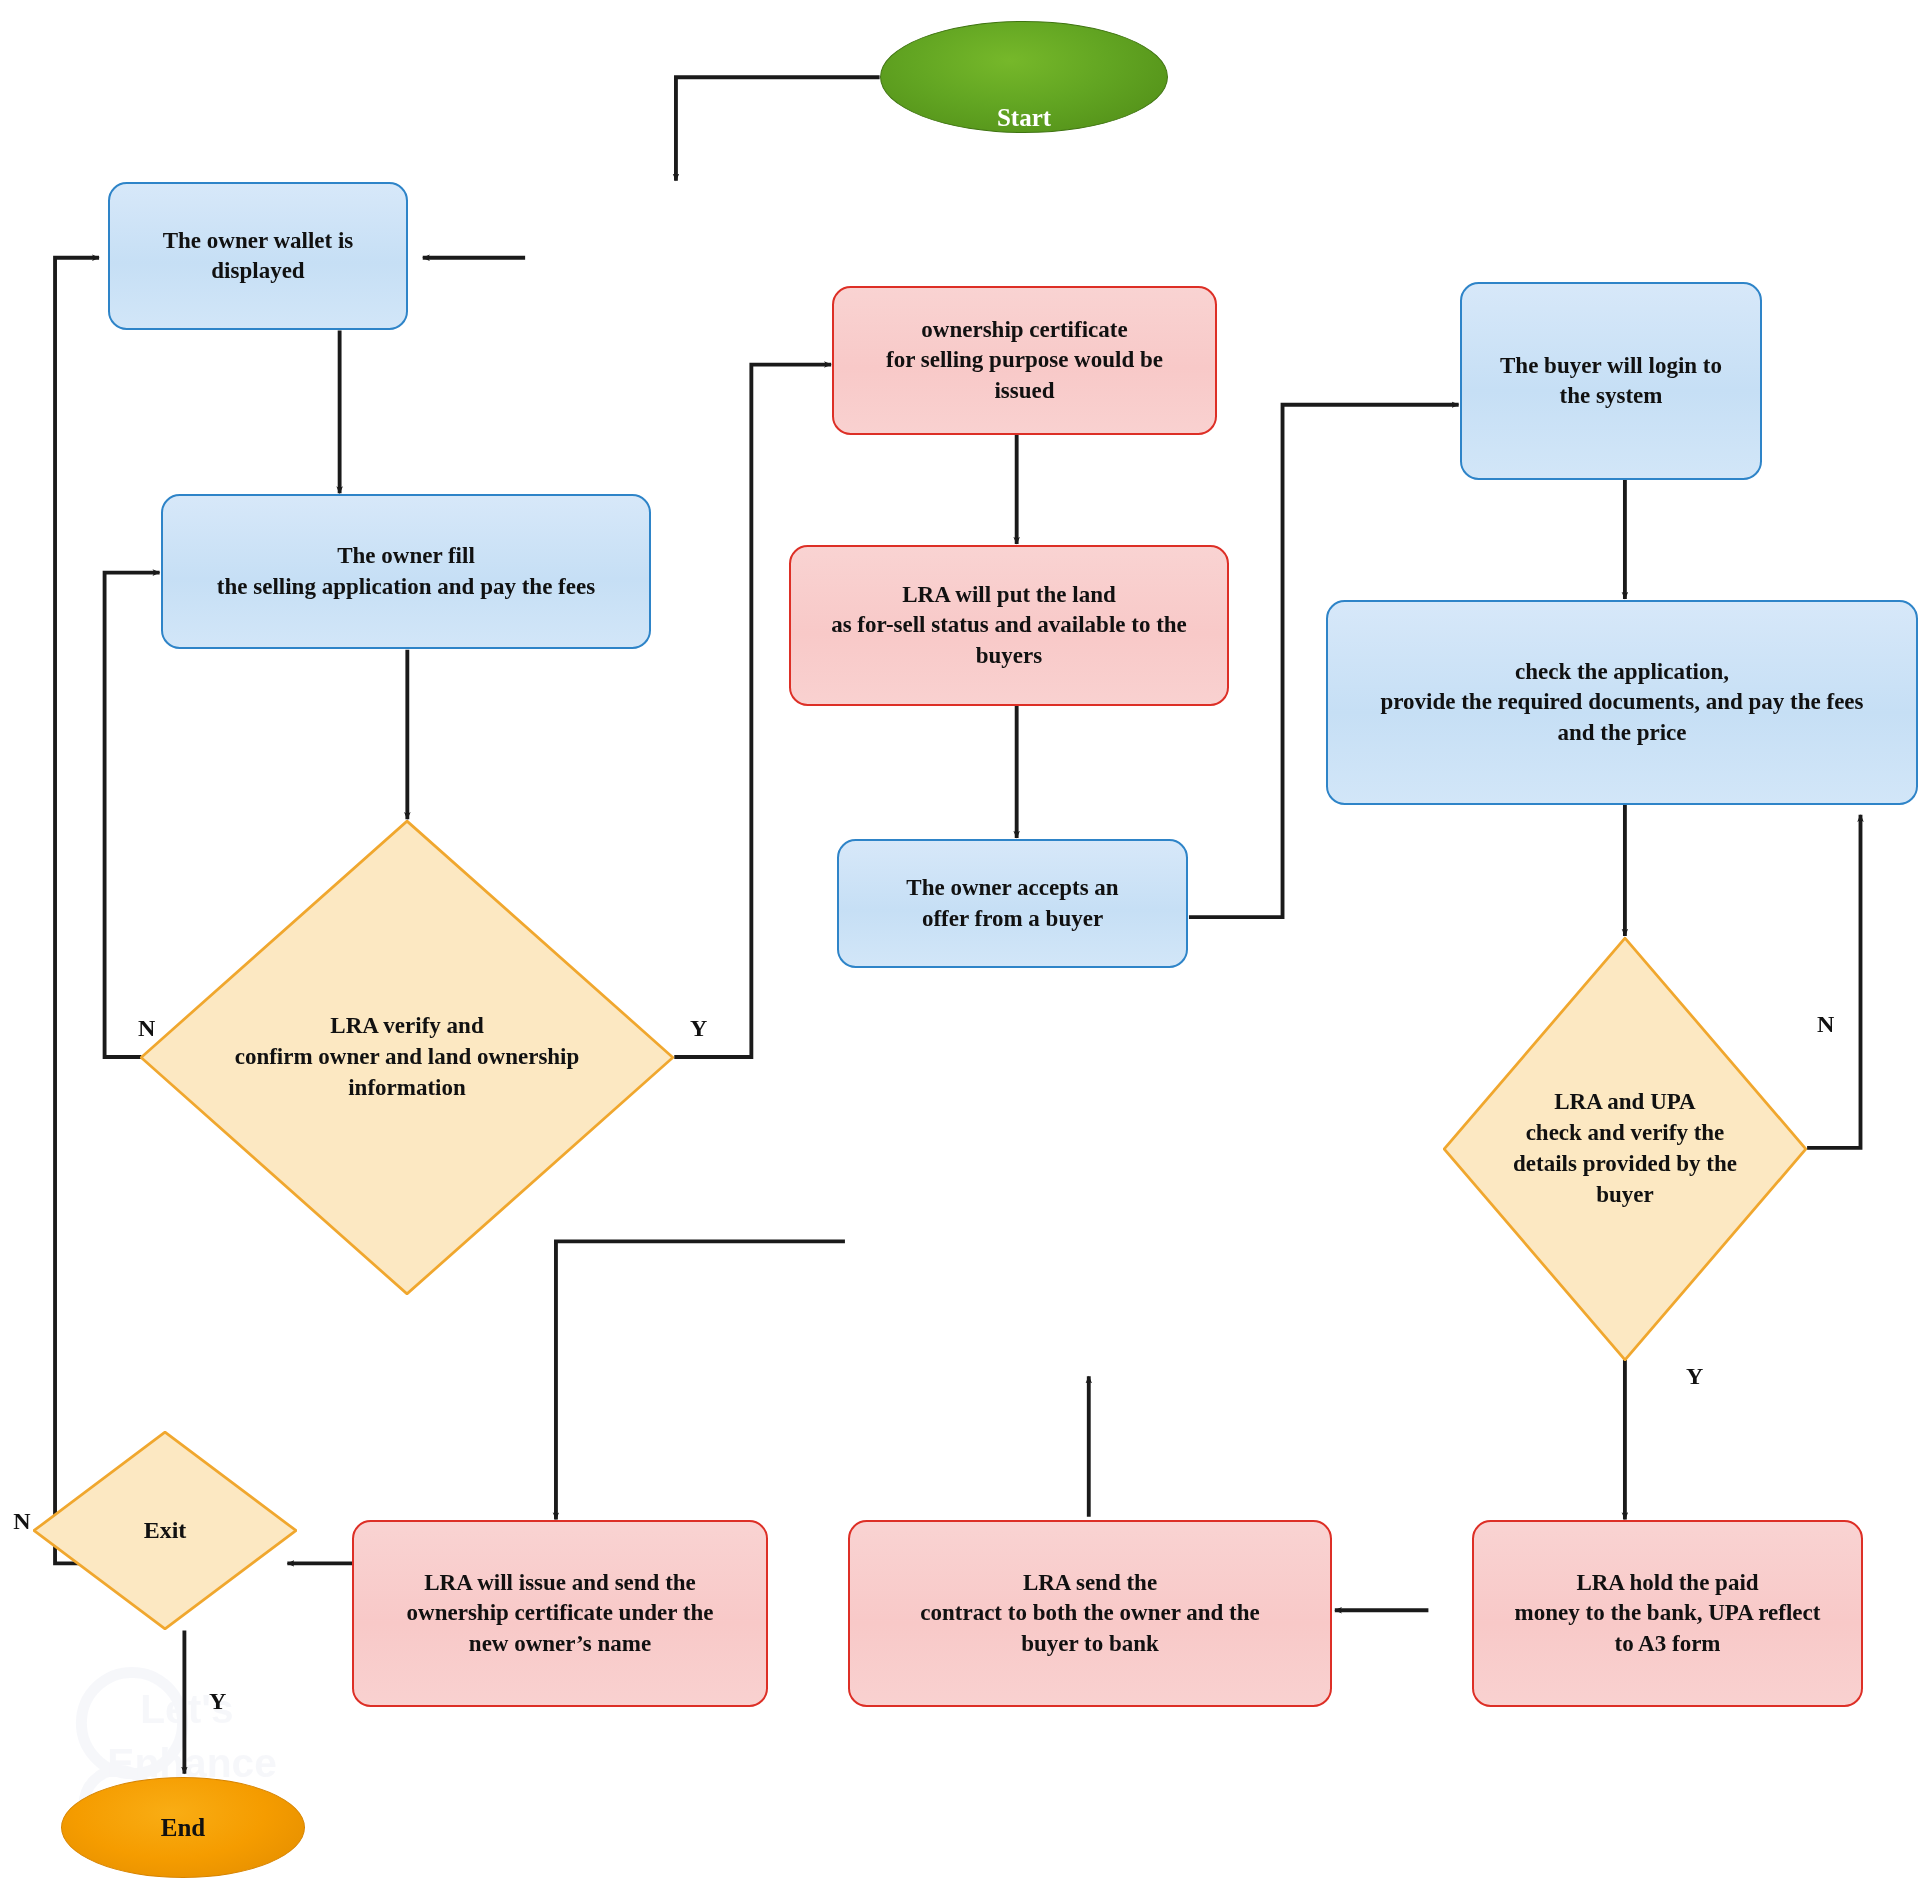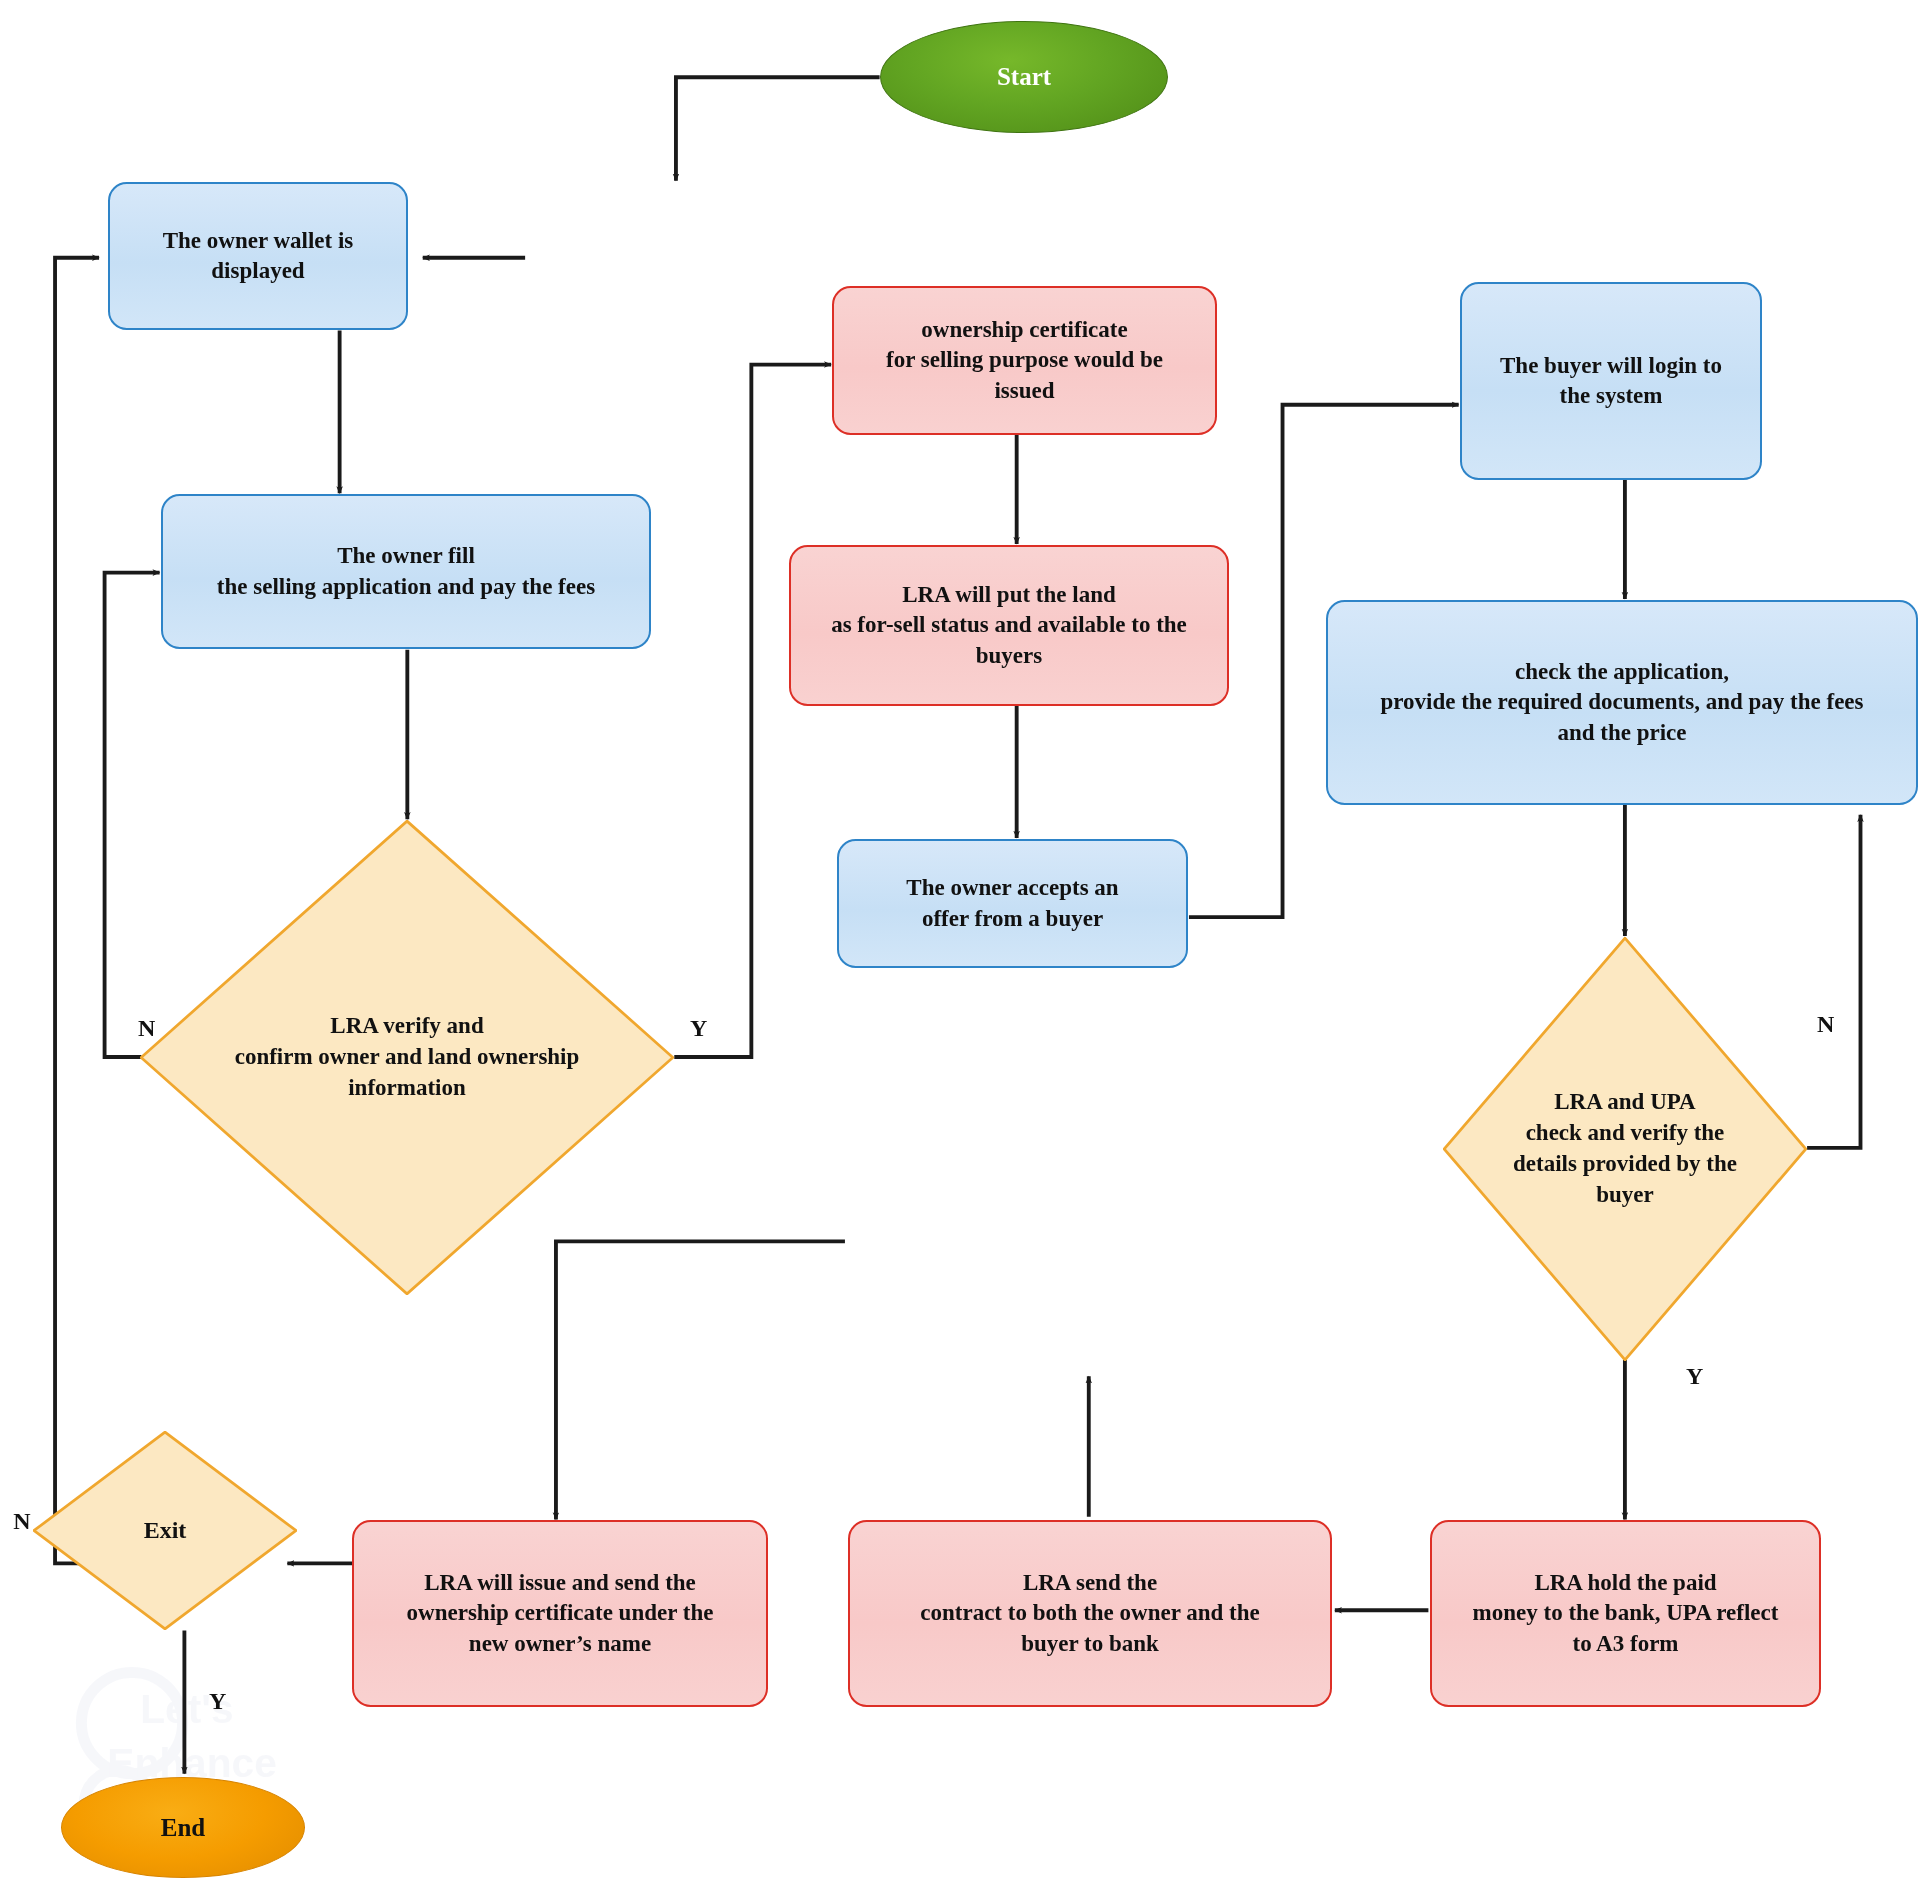--- a/index.html
+++ b/index.html
@@ -80,20 +80,21 @@
     display:flex;
     align-items:center;
     justify-content:center;
     font-weight:bold;
     text-align:center;
   }
   .start-ell{
     background:radial-gradient(ellipse at 45% 35%, #76b82a 0%, #62a522 45%, #4e8a16 100%);
     border:1.7px solid #3f7411;
     color:#ffffff;
+    align-items:flex-end;
   }
   .end-ell{
     background:radial-gradient(ellipse at 45% 35%, #f9ad14 0%, #f59c00 50%, #e08b00 100%);
     border:1.7px solid #d78400;
     color:#111111;
   }
   
   .elabel{
     position:absolute;
     font-weight:bold;
@@ -219,21 +220,21 @@
   <div class="diamond" style="left:1443px;top:937px;width:364px;height:424px;">
     <svg class="dshape" viewBox="0 0 662 770" preserveAspectRatio="none" xmlns="http://www.w3.org/2000/svg">
       <polygon points="331,2 660,385 331,768 2,385" fill="#fce8c2" stroke="#f0a72e" stroke-width="5"></polygon>
     </svg>
     <span class="dtext" style="font-size:23px;width:264px;">LRA and UPA
 check and verify the
 details provided by the
 buyer</span>
   </div>
 
-  <div class="node rect pink" style="left:1430px;top:1520px;width:391px;height:187px;font-size:23px;">
+  <div class="node rect pink" style="left:1472px;top:1520px;width:391px;height:187px;font-size:23px;">
     <span>LRA hold the paid
 money to the bank, UPA reflect
 to A3 form</span>
   </div>
 
   <div class="node rect pink" style="left:848px;top:1520px;width:484px;height:187px;font-size:23px;">
     <span>LRA send the
 contract to both the owner and the
 buyer to bank</span>
   </div>

